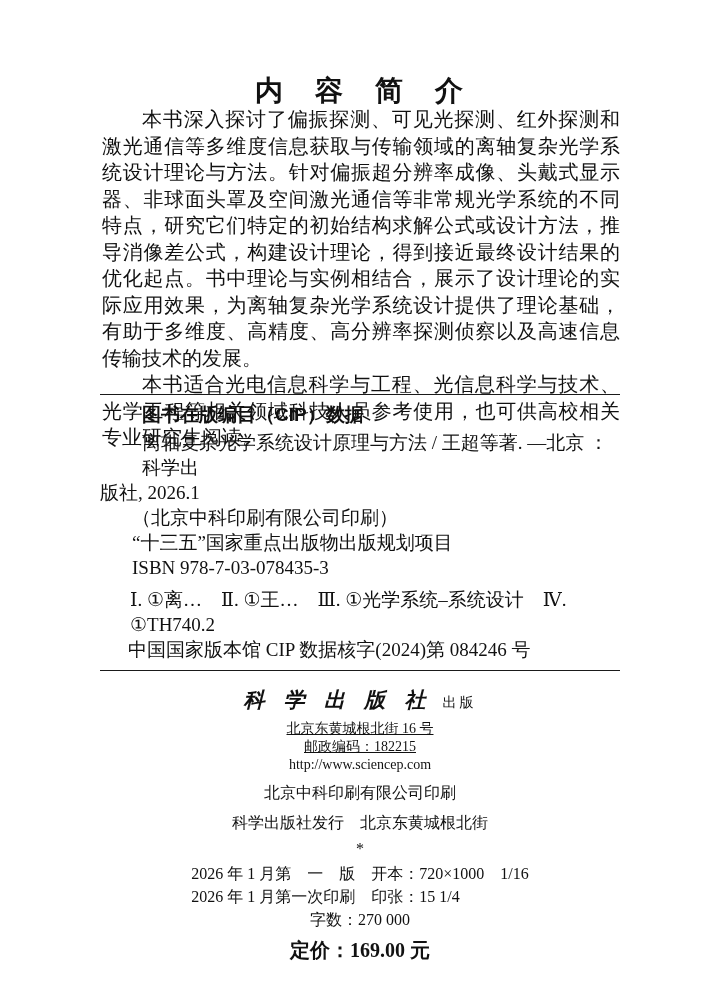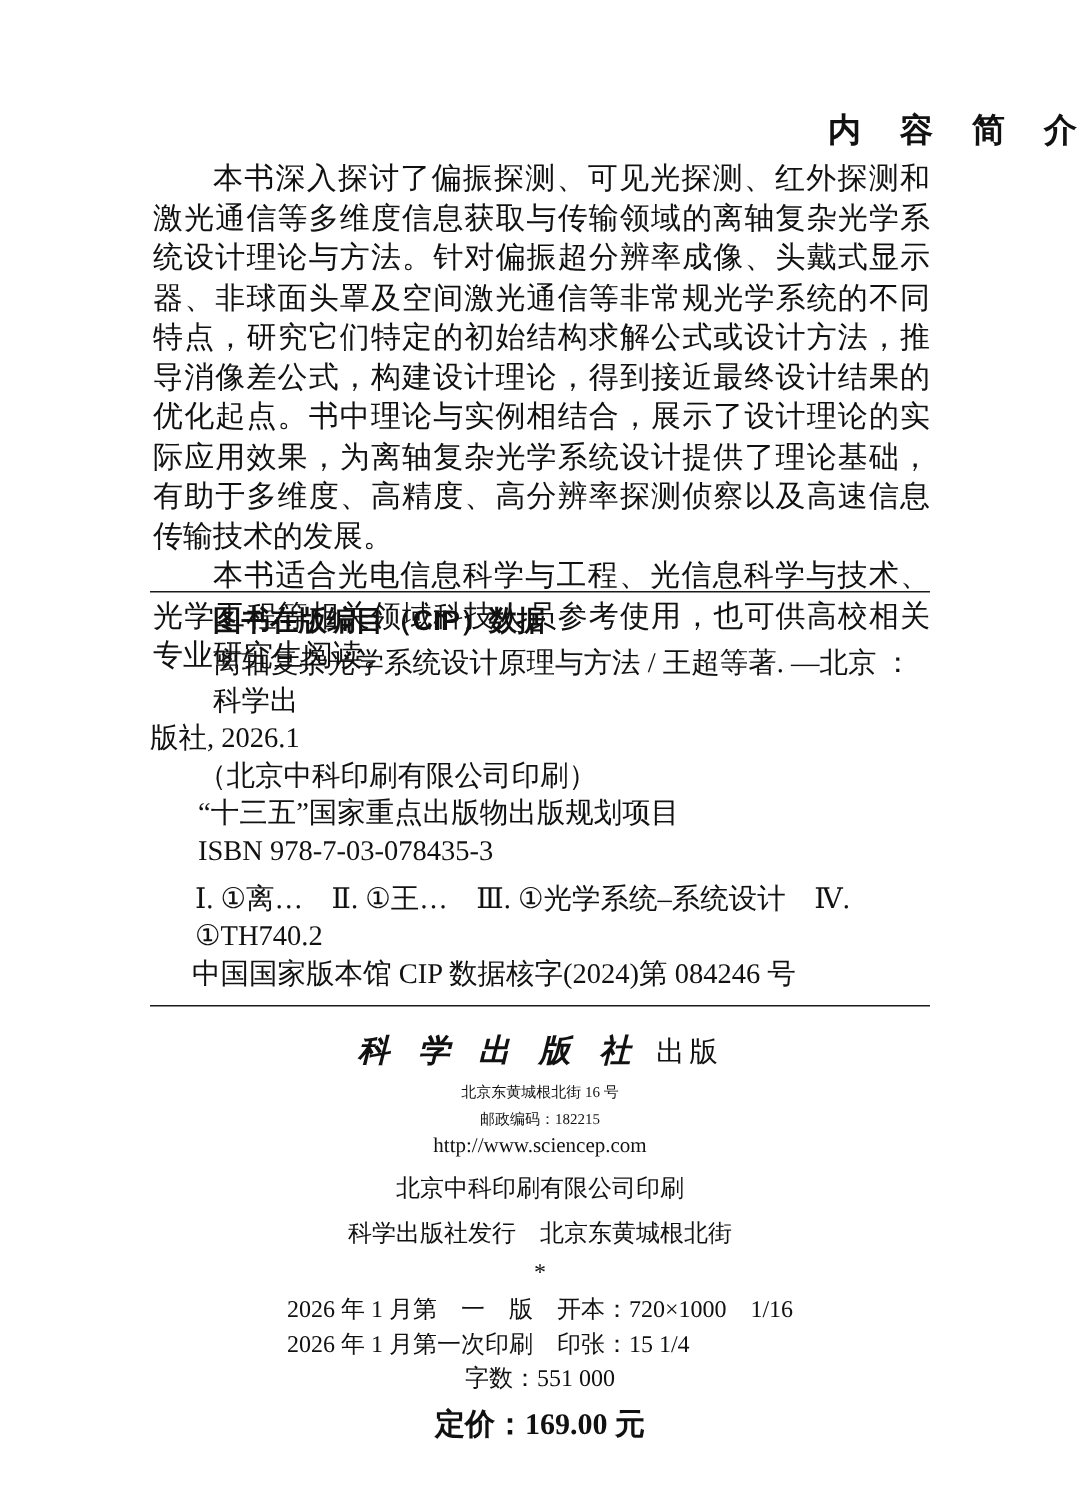--- a/index.html
+++ b/index.html
@@ -8,22 +8,22 @@
     width:720px;height:1000px;
     margin:0 auto;
     background:#ffffff;
     color:#111;
     font-family:"Liberation Serif","DejaVu Serif",serif;
     overflow:hidden;
   }
   
   .title{
     position:absolute;top:72px;left:0;width:720px;
-    text-align:right;
-    font-size:22px;font-weight:bold;
+    text-align:center;
+    font-size:28px;font-weight:bold;
     letter-spacing:2px;
   }
   .intro{
     position:absolute;top:106px;left:102px;width:518px;
   }
   .intro p{
     margin:0;
     font-size:20px;line-height:26.5px;
     text-align:justify;text-justify:inter-ideograph;
     text-indent:2em;
@@ -57,22 +57,22 @@
   
   .imprint{
     position:absolute;top:686px;left:0;width:720px;
     text-align:center;
   }
   .logo-line{font-size:21px;margin-bottom:6px;}
   .logo-script{
     font-weight:bold;font-style:italic;
     letter-spacing:7px;
   }
-  .publish-label{font-size:19px;margin-left:10px;letter-spacing:3px;}
-  .addr{font-size:10px;line-height:18px;}
+  .publish-label{font-size:14px;margin-left:10px;letter-spacing:3px;}
+  .addr{font-size:14px;line-height:18px;text-decoration:underline;}
   .url{font-size:14px;line-height:18px;}
   .printer{font-size:16px;margin-top:8px;line-height:22px;}
   .distribution{font-size:16px;margin-top:8px;line-height:22px;}
   .star{font-size:16px;margin-top:6px;line-height:18px;}
   .edition-block{
     width:fit-content;margin:4px auto 0 auto;
     text-align:left;
     font-size:16px;line-height:23px;
   }
   .word-count{font-size:16px;margin-top:1px;line-height:22px;}
@@ -110,17 +110,17 @@
     <div class="addr">北京东黄城根北街 16 号</div>
     <div class="addr">邮政编码：182215</div>
     <div class="url">http://www.sciencep.com</div>
     <div class="printer">北京中科印刷有限公司印刷</div>
     <div class="distribution">科学出版社发行　北京东黄城根北街</div>
     <div class="star">*</div>
     <div class="edition-block">
       <div>2026 年 1 月第　一　版　开本：720×1000　1/16</div>
       <div>2026 年 1 月第一次印刷　印张：15 1/4</div>
     </div>
-    <div class="word-count">字数：551 000</div>
+    <div class="word-count">字数：270 000</div>
     <div class="price">定价：169.00 元</div>
   </div>
 
 </div>
 
 </body></html>

